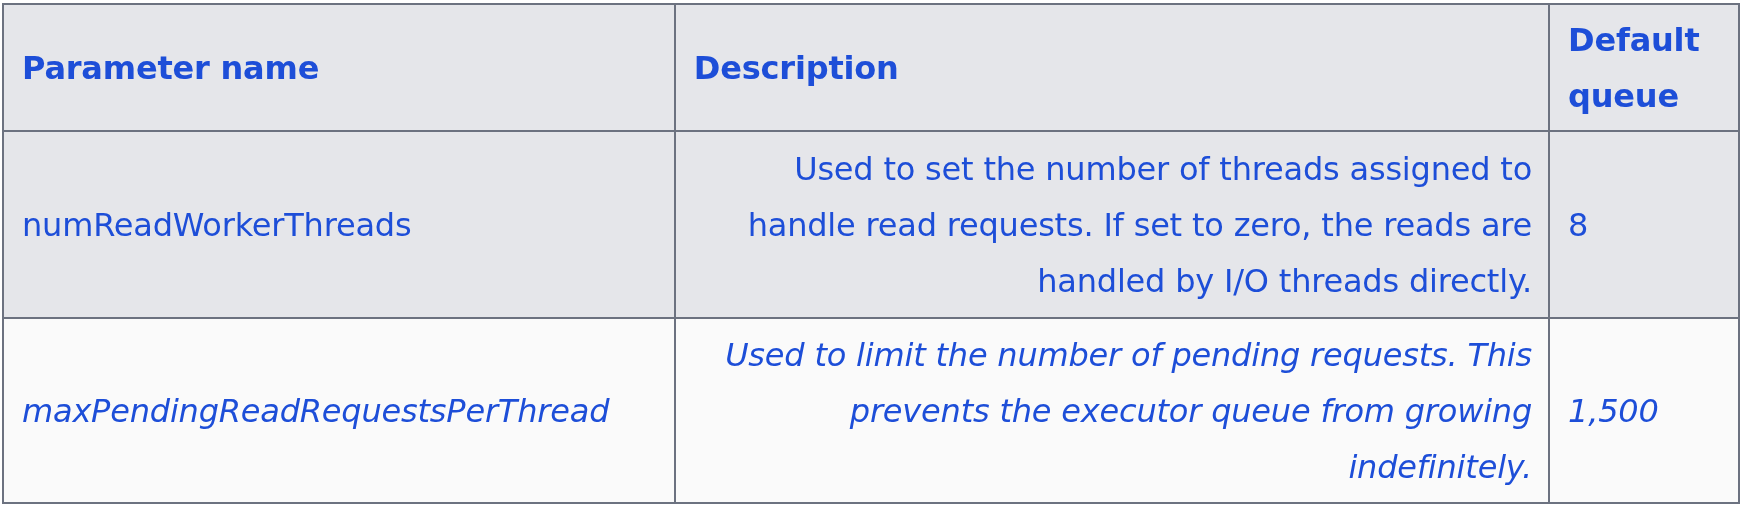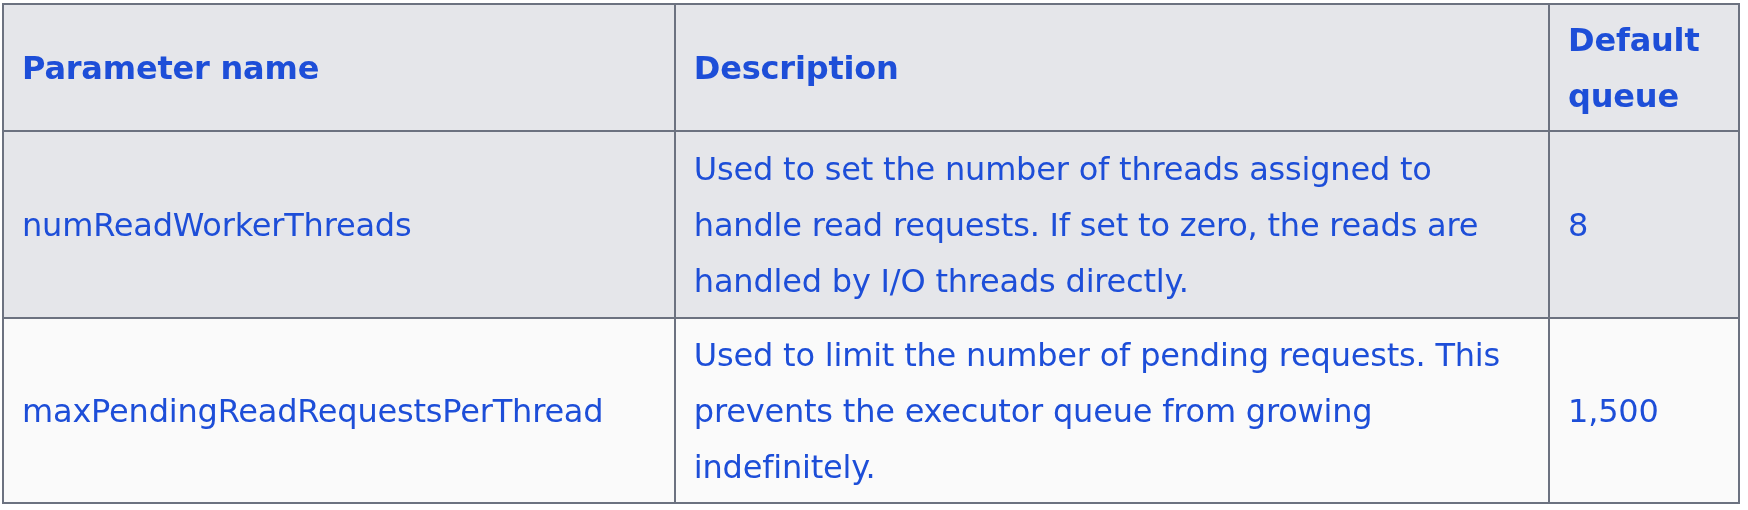--- a/index.html
+++ b/index.html
@@ -15,25 +15,25 @@
   th, td {
     border: 2px solid #6c7280;
     padding: 0 16px 0 18px;
     text-align: left;
     vertical-align: middle;
     line-height: 56px;
     letter-spacing: -0.2px;
   }
   th { font-weight: bold; height: 127px; box-sizing: border-box; background: #e5e6ea; }
   tr.row-odd td { background: #e5e6ea; height: 187px; box-sizing: border-box; }
-  tr.row-even td { background: #fafafa; height: 185px; box-sizing: border-box; }
+  tr.row-even td { background: #fafafa; height: 185px; box-sizing: border-box; font-style: italic; }
   col.c1 { width: 672px; }
   col.c2 { width: 876px; }
   col.c3 { width: 190px; }
-  .desc { white-space: normal; }
+  .desc { white-space: normal; text-align: right; }
 </style>
 </head>
 <body>
 
 <table>
   <colgroup>
     <col class="c1">
       <col class="c2">
       <col class="c3">
   </colgroup>

